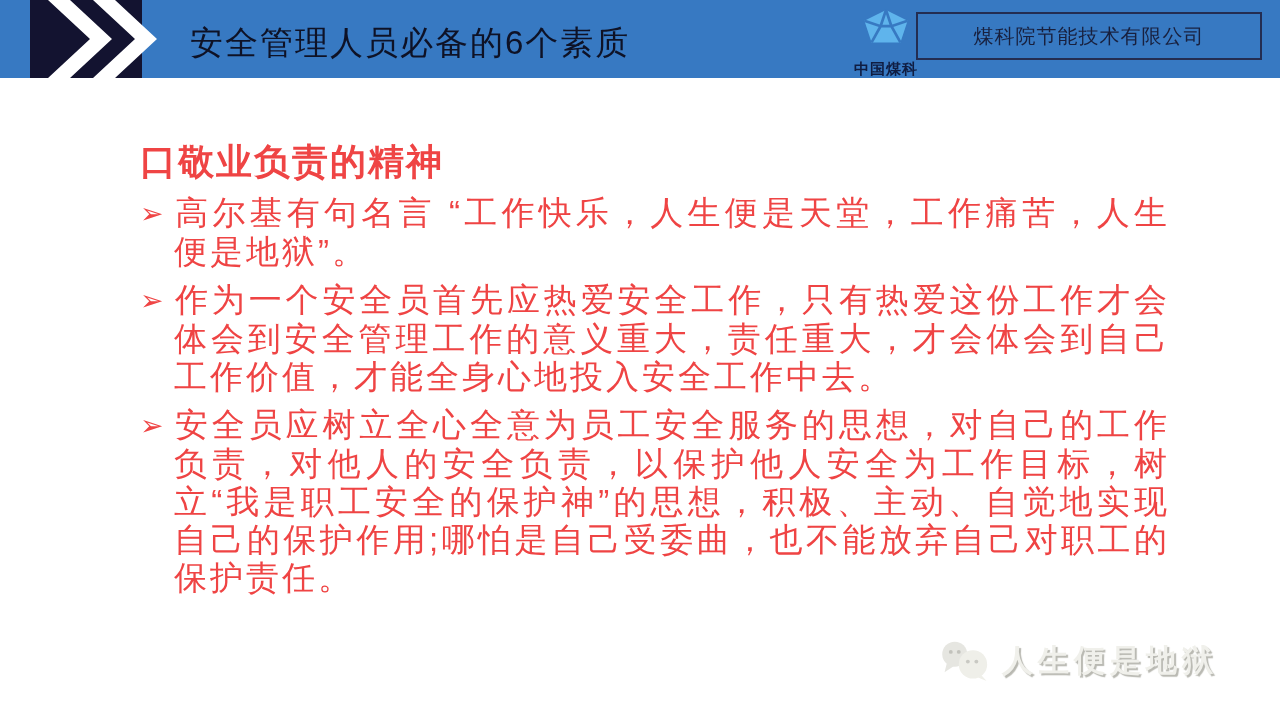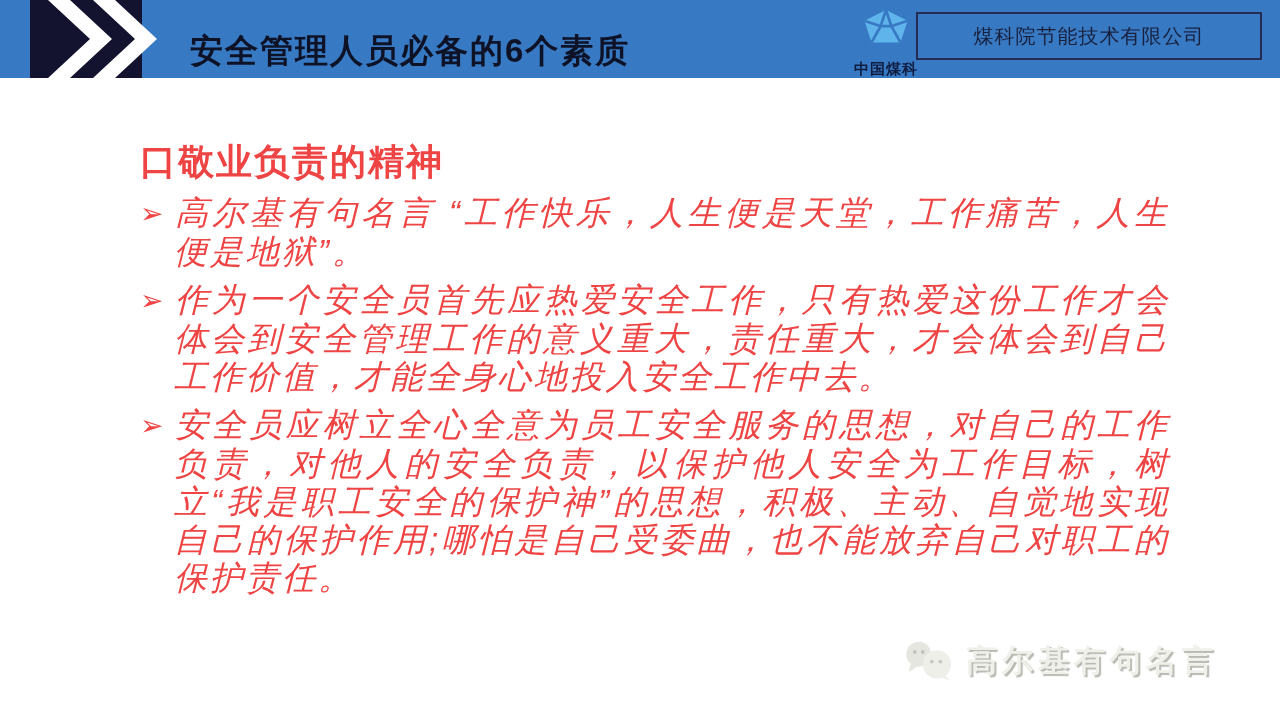--- a/index.html
+++ b/index.html
@@ -10,23 +10,23 @@
   }
   .slide{position:absolute;inset:0;}
 
   
   .topbar{
     position:absolute;left:0;top:0;width:1280px;height:78px;
     background:#3779C2;
   }
   .chevron-wrap{position:absolute;left:0;top:0;height:78px;}
   .slide-title{
-    position:absolute;left:190px;top:12px;height:78px;
+    position:absolute;left:190px;top:4px;height:78px;
     display:flex;align-items:center;
-    font-size:33px;font-weight:bold;color:#0E1226;letter-spacing:2px;
+    font-size:33px;font-weight:normal;color:#0E1226;letter-spacing:2px;
   }
   .logo{
     position:absolute;left:845px;top:8px;width:82px;
     display:flex;flex-direction:column;align-items:center;
   }
   .logo-text{
     font-size:15px;font-weight:bold;color:#0F1D42;margin-top:12px;
     letter-spacing:1px;white-space:nowrap;
   }
   .company-box{
@@ -42,21 +42,21 @@
     color:#ef4444;
   }
   .heading{
     margin:0 0 10px 0;
     font-size:36px;line-height:44px;font-weight:bold;letter-spacing:2px;
   }
   .bullet{
     margin:0 12px 10px 0;
     font-size:33px;line-height:38px;letter-spacing:3px;
     text-align:justify;
-    padding-left:34px;text-indent:-34px;font-style:italic;
+    padding-left:34px;text-indent:-34px;
   }
   .marker{
     display:inline-block;width:34px;text-indent:0;
     font-size:28px;vertical-align:1px;
   }
 
   
   .watermark{
     position:absolute;right:62px;top:640px;
     display:flex;align-items:center;gap:12px;
@@ -109,16 +109,16 @@
     <svg width="50" height="42" viewBox="0 0 44 36" aria-hidden="true">
       <circle cx="13" cy="12" r="11" fill="#e6e6e1"></circle>
       <polygon points="6,20 4,28 13,22" fill="#e6e6e1"></polygon>
       <circle cx="9.5" cy="10" r="1.7" fill="#c2c2bc"></circle>
       <circle cx="16.5" cy="10" r="1.7" fill="#c2c2bc"></circle>
       <circle cx="29" cy="21" r="12.5" fill="#efefe9"></circle>
       <polygon points="36,30 41,35.5 32.5,32" fill="#efefe9"></polygon>
       <circle cx="24.5" cy="18.5" r="1.7" fill="#c9c9c3"></circle>
       <circle cx="32" cy="18.5" r="1.7" fill="#c9c9c3"></circle>
     </svg>
-    <span class="watermark-text">高尔基有句名言</span>
+    <span class="watermark-text">人生便是地狱</span>
   </div>
 
 </div>
 
 </body></html>

